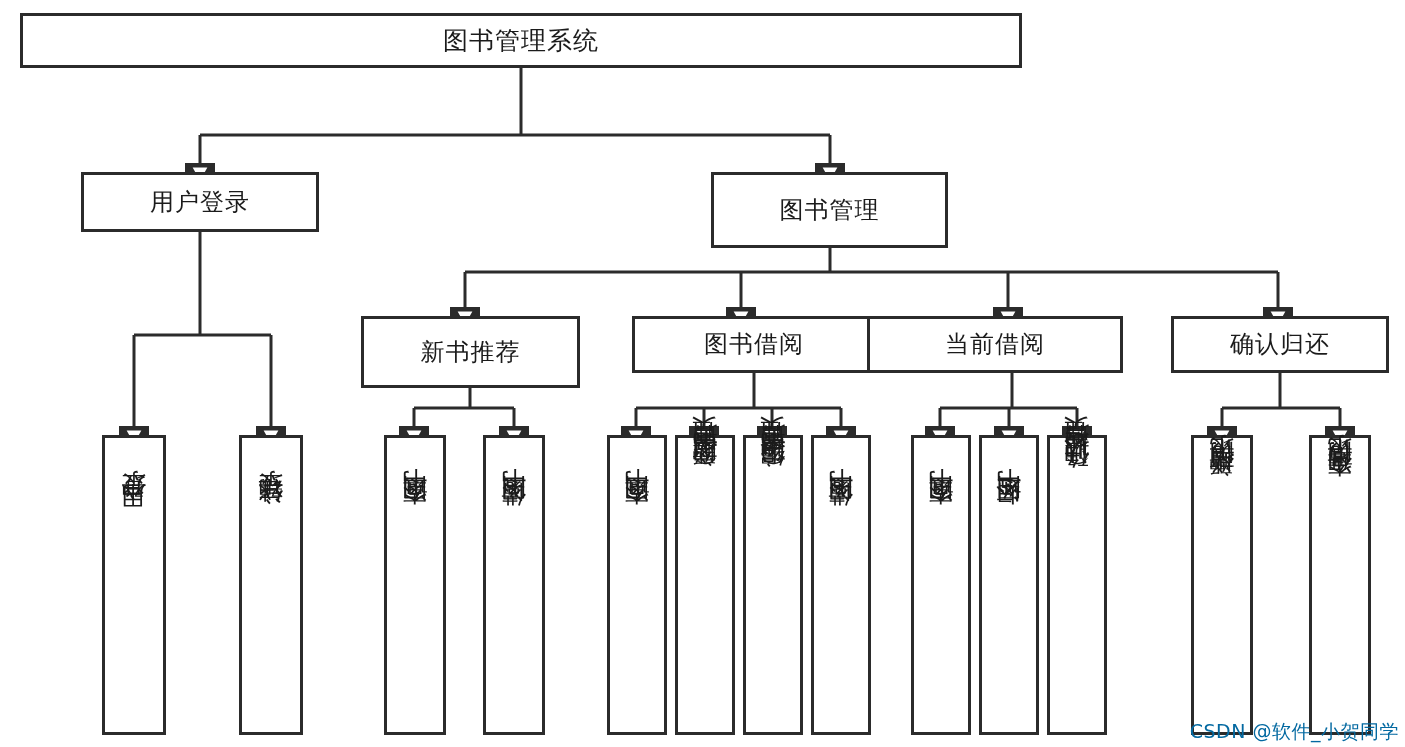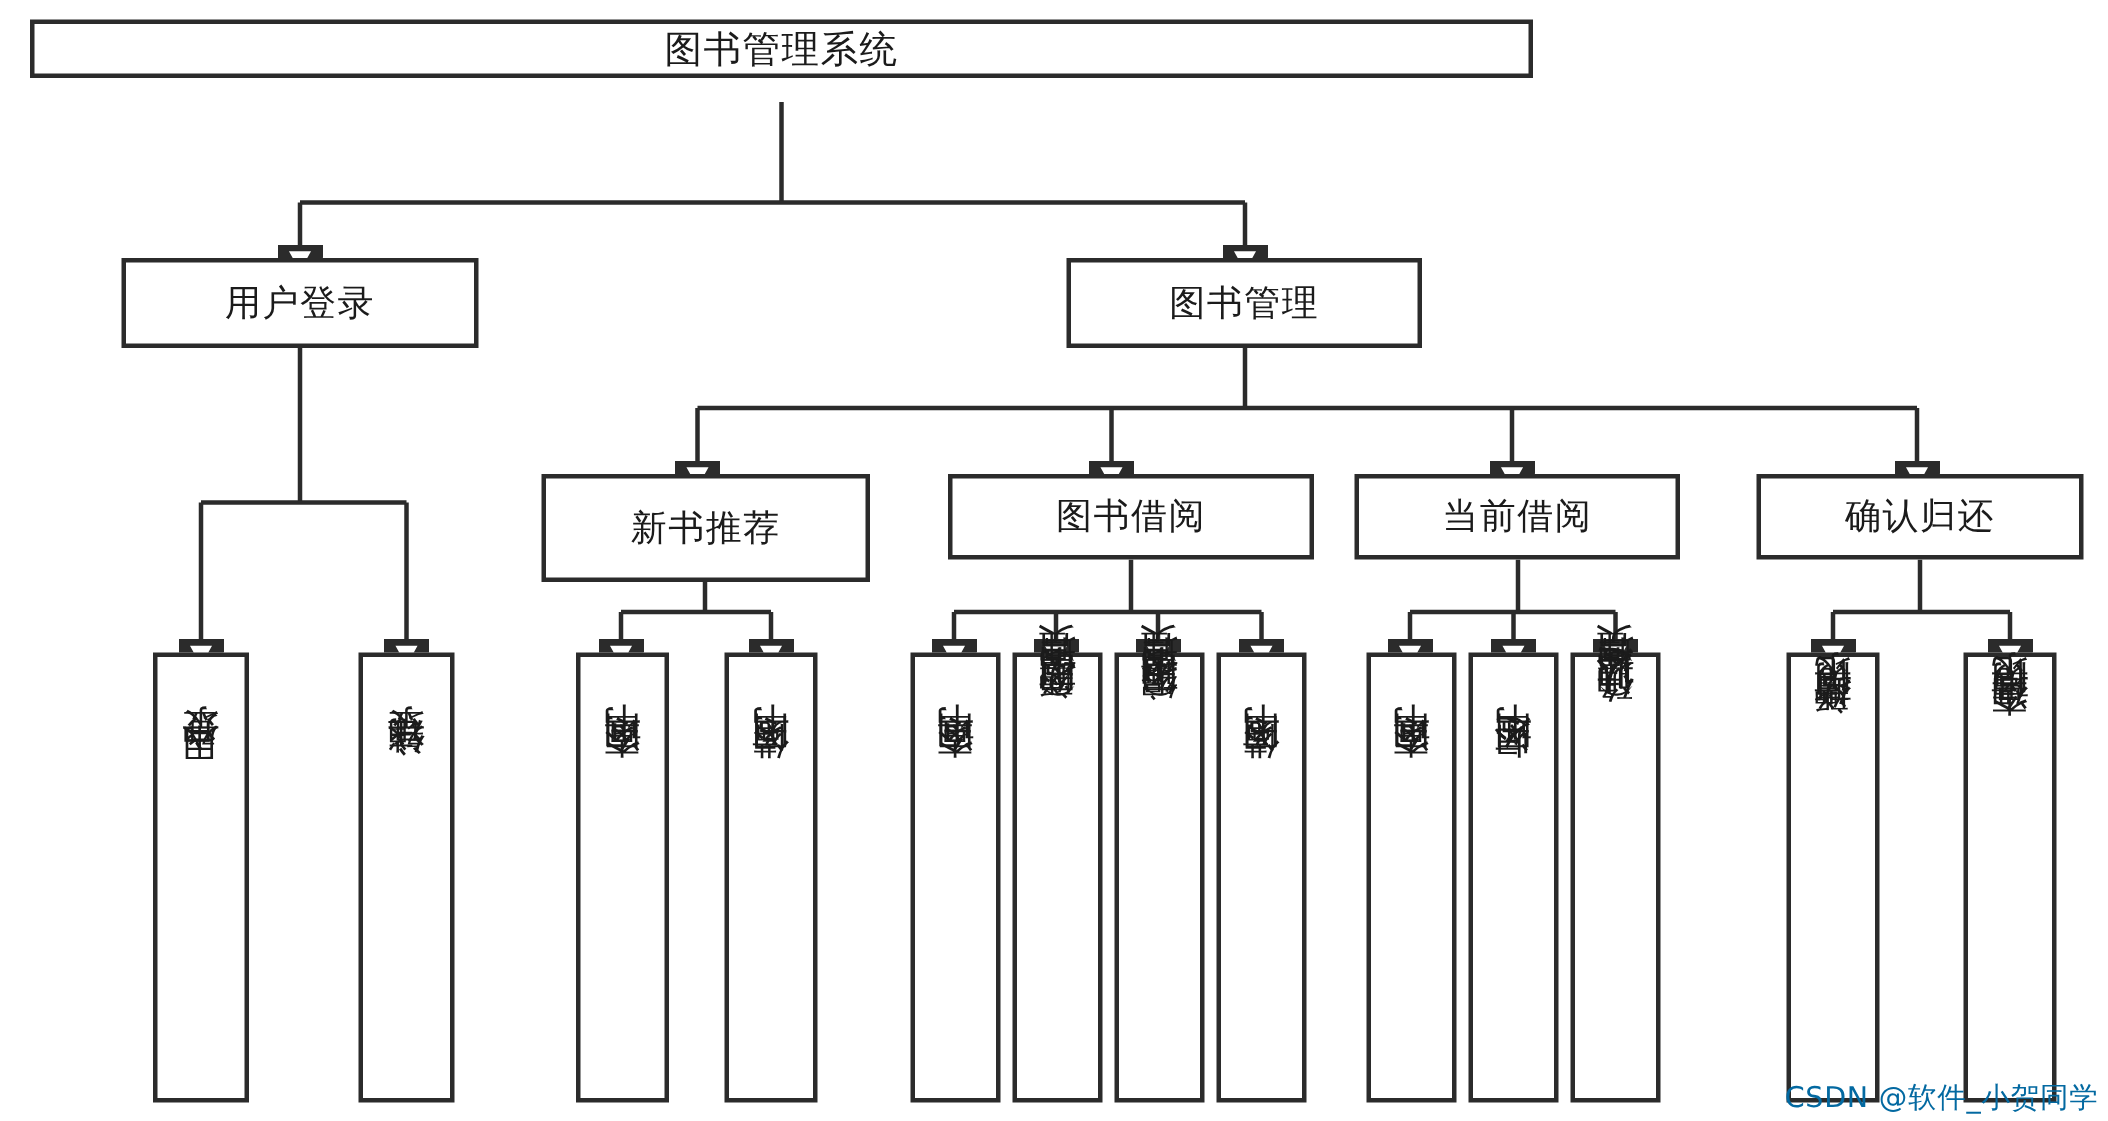--- a/index.html
+++ b/index.html
@@ -129,41 +129,41 @@
     <line x1="940" y1="408" x2="940" y2="429" marker-end="url(#arrow)"></line>
     <line x1="1009" y1="408" x2="1009" y2="429" marker-end="url(#arrow)"></line>
     <line x1="1077" y1="408" x2="1077" y2="429" marker-end="url(#arrow)"></line>
 
     <line x1="1280" y1="373" x2="1280" y2="408"></line>
     <line x1="1222" y1="408" x2="1340" y2="408"></line>
     <line x1="1222" y1="408" x2="1222" y2="429" marker-end="url(#arrow)"></line>
     <line x1="1340" y1="408" x2="1340" y2="429" marker-end="url(#arrow)"></line>
   </svg>
 
-  <div class="node root" style="left:20px; top:13px; width:1002px; height:39px;justify-content:center;">
+  <div class="node root" style="left:20px; top:13px; width:1002px; height:55px;justify-content:center;">
     <span class="label">图书管理系统</span>
   </div>
 
   <div class="node lvl2" style="left:81px; top:172px; width:238px; height:60px;">
     <span class="label">用户登录</span>
   </div>
 
-  <div class="node lvl2" style="left:711px; top:172px; width:237px; height:60px;">
+  <div class="node lvl2" style="left:711px; top:172px; width:237px; height:76px;">
     <span class="label">图书管理</span>
   </div>
 
   <div class="node lvl3" style="left:361px; top:316px; width:219px; height:72px;">
     <span class="label">新书推荐</span>
   </div>
 
   <div class="node lvl3" style="left:632px; top:316px; width:244px; height:57px;text-align:right;">
     <span class="label">图书借阅</span>
   </div>
 
-  <div class="node lvl3" style="left:903px; top:316px; width:217px; height:57px;">
+  <div class="node lvl3" style="left:867px; top:316px; width:256px; height:57px;">
     <span class="label">当前借阅</span>
   </div>
 
   <div class="node lvl3" style="left:1171px; top:316px; width:218px; height:57px;">
     <span class="label">确认归还</span>
   </div>
 
   <div class="node leaf mid" style="left:102px; top:435px; width:64px; height:300px;">
     <span class="label" style="margin-top: 62px;">用户登录</span>
   </div>

